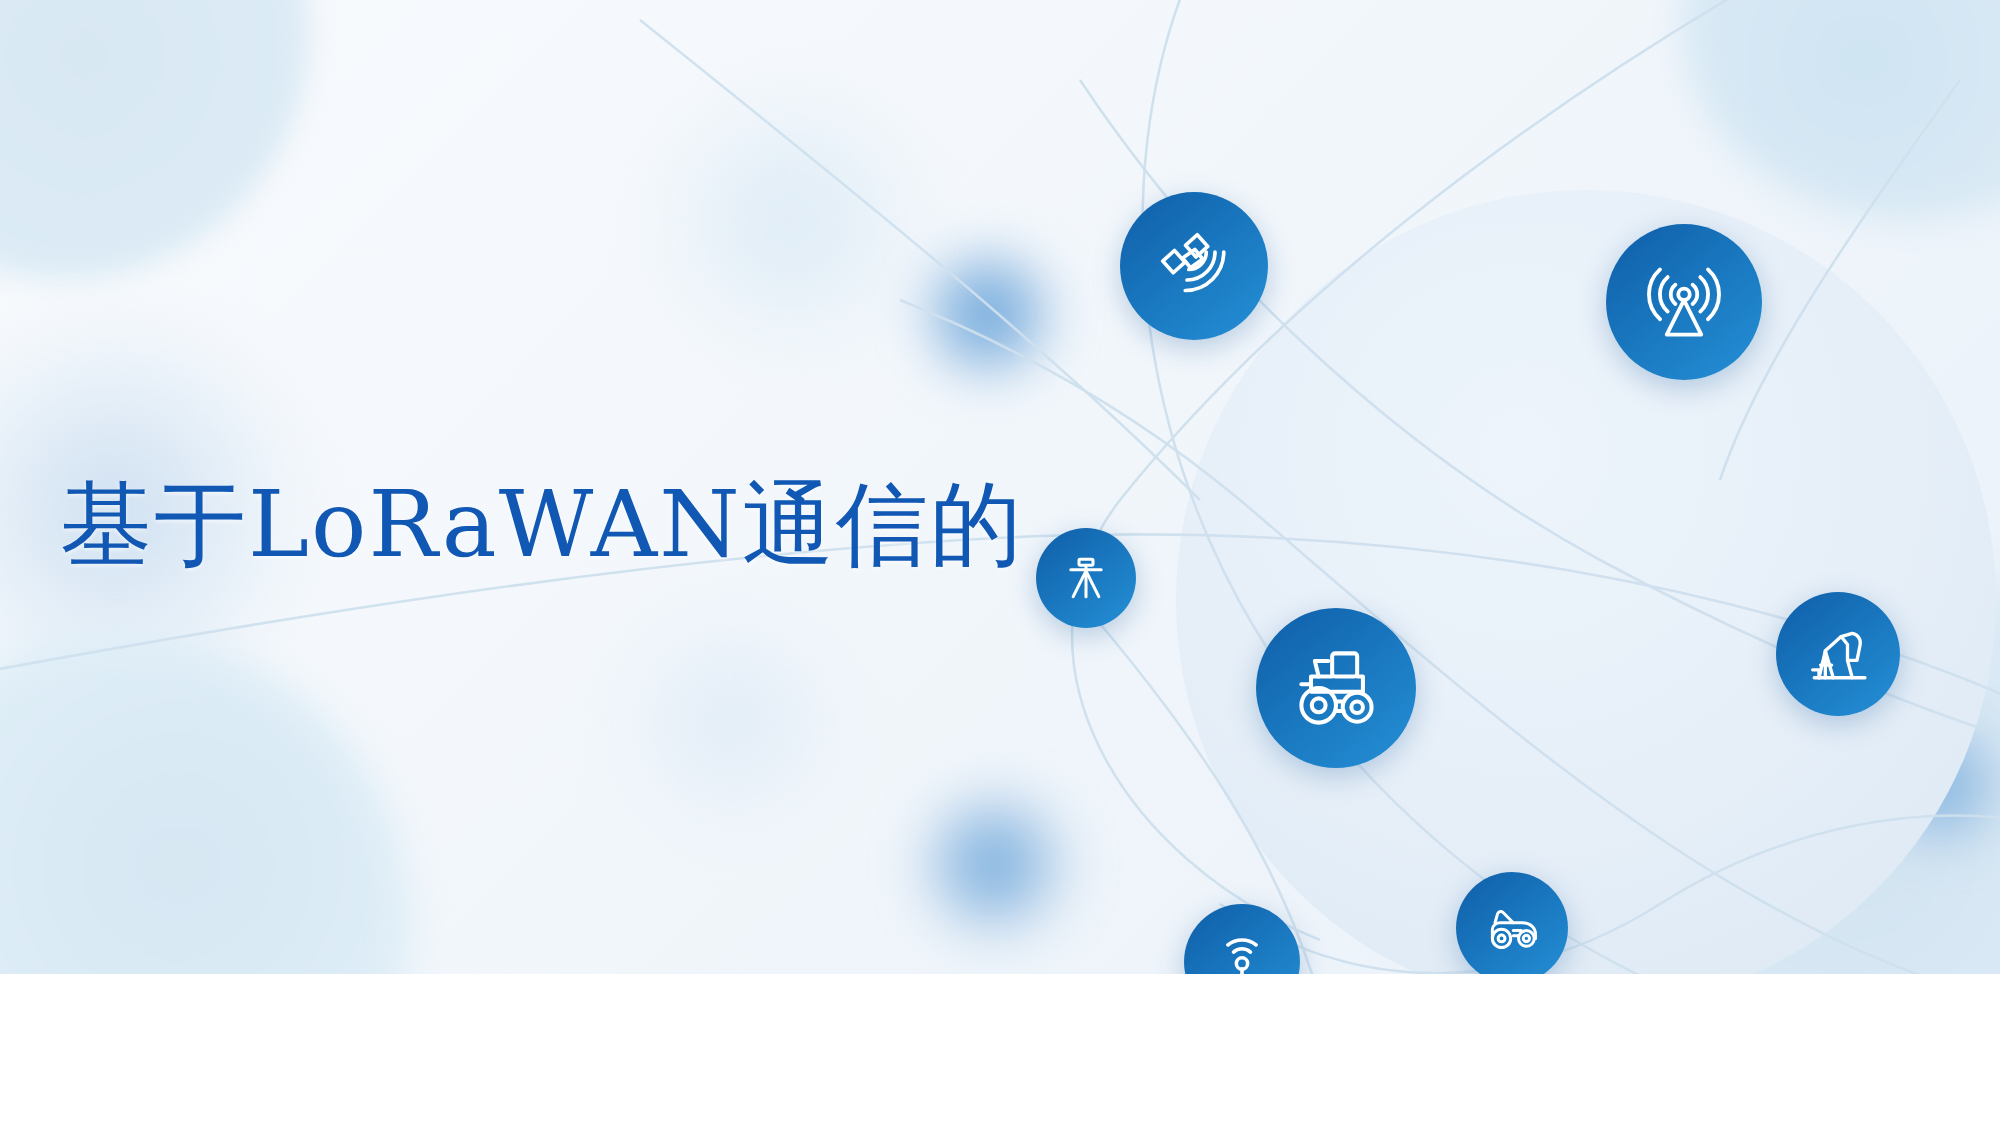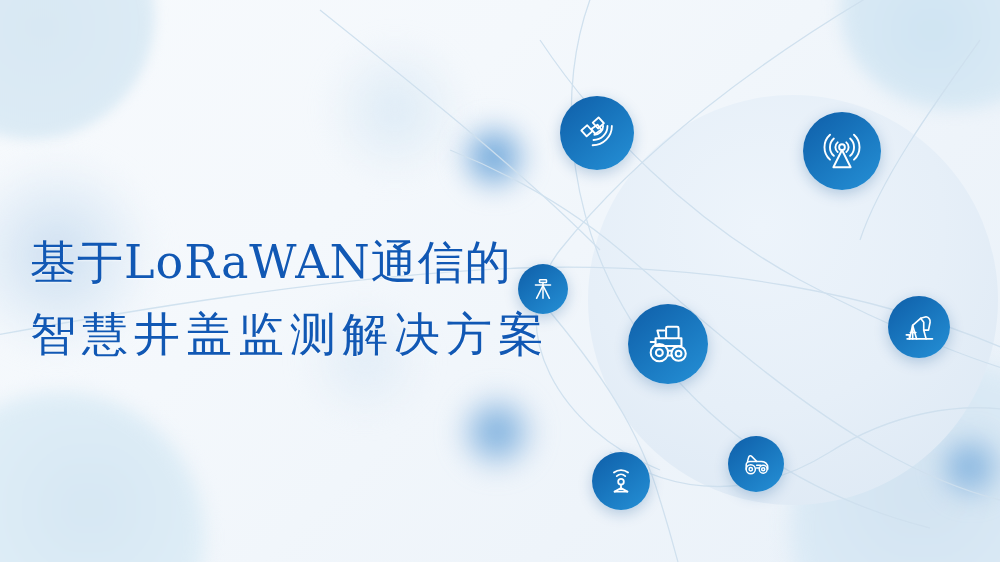--- a/index.html
+++ b/index.html
@@ -3,21 +3,21 @@
 <meta charset="utf-8">
 <style>
   html, body {
     margin: 0;
     padding: 0;
     background: #ffffff;
   }
   #slide {
     position: relative;
     width: 1000px;
-    height: 562px;
+    height: 487px;
     overflow: hidden;
     font-family: "Liberation Sans", sans-serif;
     background: linear-gradient(135deg, #f7fafd 0%, #f4f8fc 35%, #eef4fa 70%, #e9f1f9 100%);
   }
 
   
   .blob {
     position: absolute;
     border-radius: 50%;
     pointer-events: none;
@@ -249,16 +249,15 @@
       <circle cx="18" cy="34" r="2.6"></circle>
       <circle cx="37" cy="34" r="6"></circle>
       <circle cx="37" cy="34" r="2.4"></circle>
       <path d="M27 28 L33 28"></path>
       <path d="M27 32 L31 32"></path>
     </svg>
   </div>
 
   <div id="title-block">
     <div class="title-line line1">基于LoRaWAN通信的</div>
-    <div class="title-line line2">智慧井盖监测解决方案</div>
   </div>
 
 </div>
 
 </body></html>

